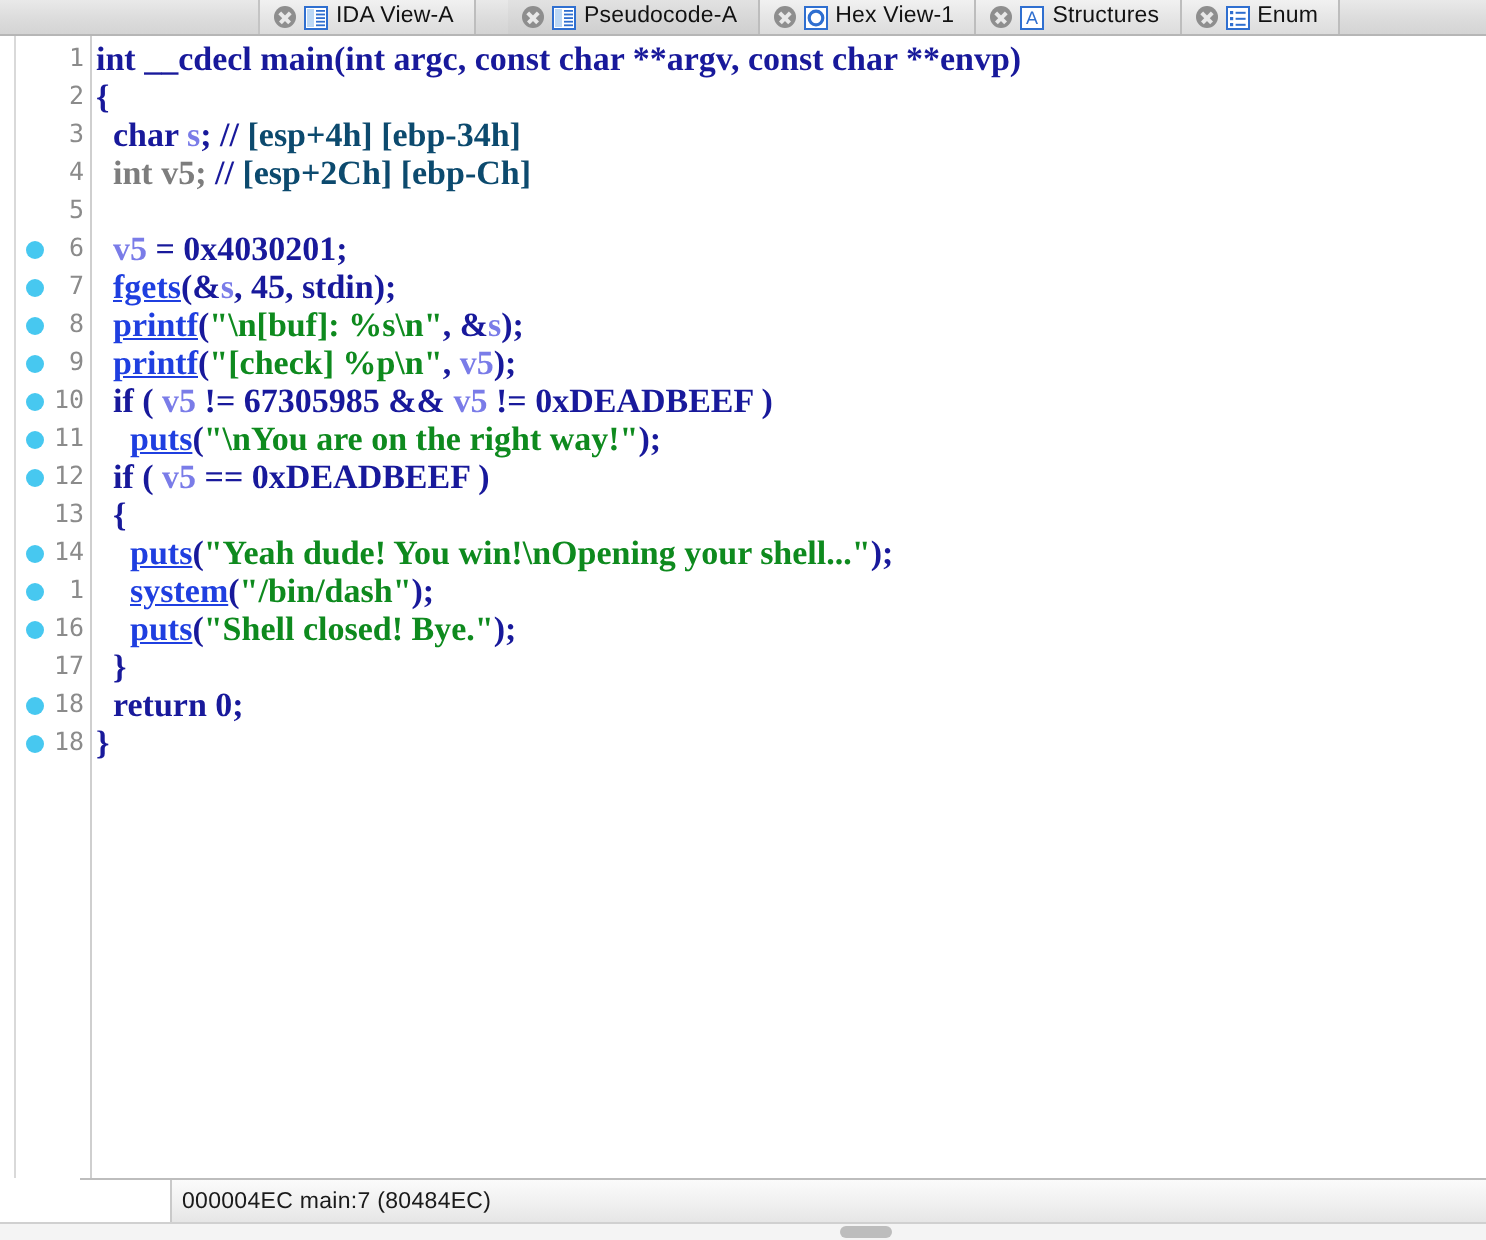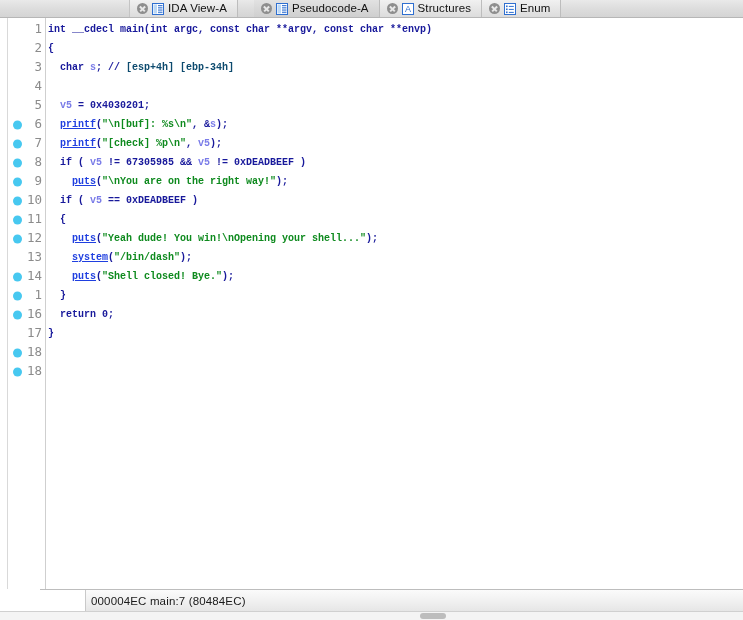--- a/index.html
+++ b/index.html
@@ -152,22 +152,22 @@
   .code {
     flex: 1 1 auto;
     position: relative;
     padding-top: 2px;
     overflow: hidden;
   }
   .code-row {
     height: 19px;
     line-height: 19px;
     white-space: pre;
-    font-family: Liberation Mono, monospace;
-    font-size: 10px;
+    font-family: Liberation Serif, serif;
+    font-size: 17px;
     font-weight: bold;
     color: #18199b;
     padding-left: 2px;
     box-sizing: border-box;
   }
 
   
   .t-plain  { color: #18199b; }
   .t-fn     { color: #1f3fe0; text-decoration: underline; }
   .t-str    { color: #0e8a1e; }
@@ -257,20 +257,30 @@
               <rect x="6" y="9.2" width="4.5" height="0.9" fill="#2f6fd0"></rect>
             </svg>
           </span>
           <span class="tab-label">Pseudocode-A</span>
         </div>
         <div class="tab">
           <span class="tab-close"></span>
           <span class="tab-icon">
             <svg width="12" height="12" viewBox="0 0 12 12">
               <rect x="0.5" y="0.5" width="11" height="11" fill="#ffffff" stroke="#2f6fd0" stroke-width="1"></rect>
+              <circle cx="6" cy="6" r="3.4" fill="none" stroke="#2f6fd0" stroke-width="1.6"></circle>
+            </svg>
+          </span>
+          <span class="tab-label">Hex View-1</span>
+        </div>
+        <div class="tab">
+          <span class="tab-close"></span>
+          <span class="tab-icon">
+            <svg width="12" height="12" viewBox="0 0 12 12">
+              <rect x="0.5" y="0.5" width="11" height="11" fill="#ffffff" stroke="#2f6fd0" stroke-width="1"></rect>
               <text x="6" y="9" text-anchor="middle" font-size="9" font-family="&quot;Liberation Sans&quot;, sans-serif" fill="#2f6fd0">A</text>
             </svg>
           </span>
           <span class="tab-label">Structures</span>
         </div>
         <div class="tab">
           <span class="tab-close"></span>
           <span class="tab-icon">
             <svg width="12" height="12" viewBox="0 0 12 12">
               <rect x="0.5" y="0.5" width="11" height="11" fill="#ffffff" stroke="#2f6fd0" stroke-width="1"></rect>
@@ -357,22 +367,24 @@
         </div>
         <div class="gutter-row">
           <span class="bp-dot" style="background: rgb(71, 200, 240);"></span>
           <span class="lineno">18</span>
         </div>
       </div>
     <div class="code" id="code-host">
         <div class="code-row"><span class="t-plain">int __cdecl main(int argc, const char **argv, const char **envp)</span></div>
         <div class="code-row"><span class="t-plain">{</span></div>
         <div class="code-row"><span class="t-plain">  char </span><span class="t-var">s</span><span class="t-plain">; // </span><span class="t-cmt">[esp+4h] [ebp-34h]</span></div>
+        <div class="code-row"><span class="t-gray">  int </span><span class="t-gray">v5</span><span class="t-gray">; </span><span class="t-plain">// </span><span class="t-cmt">[esp+2Ch] [ebp-Ch]</span></div>
         <div class="code-row"><span class="t-plain"></span></div>
         <div class="code-row"><span class="t-plain">  </span><span class="t-var">v5</span><span class="t-plain"> = 0x4030201;</span></div>
+        <div class="code-row"><span class="t-plain">  </span><span class="t-fn">fgets</span><span class="t-plain">(&amp;</span><span class="t-var">s</span><span class="t-plain">, 45, stdin);</span></div>
         <div class="code-row"><span class="t-plain">  </span><span class="t-fn">printf</span><span class="t-plain">(</span><span class="t-str">"\n[buf]: %s\n"</span><span class="t-plain">, &amp;</span><span class="t-var">s</span><span class="t-plain">);</span></div>
         <div class="code-row"><span class="t-plain">  </span><span class="t-fn">printf</span><span class="t-plain">(</span><span class="t-str">"[check] %p\n"</span><span class="t-plain">, </span><span class="t-var">v5</span><span class="t-plain">);</span></div>
         <div class="code-row"><span class="t-plain">  if ( </span><span class="t-var">v5</span><span class="t-plain"> != 67305985 &amp;&amp; </span><span class="t-var">v5</span><span class="t-plain"> != 0xDEADBEEF )</span></div>
         <div class="code-row"><span class="t-plain">    </span><span class="t-fn">puts</span><span class="t-plain">(</span><span class="t-str">"\nYou are on the right way!"</span><span class="t-plain">);</span></div>
         <div class="code-row"><span class="t-plain">  if ( </span><span class="t-var">v5</span><span class="t-plain"> == 0xDEADBEEF )</span></div>
         <div class="code-row"><span class="t-plain">  {</span></div>
         <div class="code-row"><span class="t-plain">    </span><span class="t-fn">puts</span><span class="t-plain">(</span><span class="t-str">"Yeah dude! You win!\nOpening your shell..."</span><span class="t-plain">);</span></div>
         <div class="code-row"><span class="t-plain">    </span><span class="t-fn">system</span><span class="t-plain">(</span><span class="t-str">"/bin/dash"</span><span class="t-plain">);</span></div>
         <div class="code-row"><span class="t-plain">    </span><span class="t-fn">puts</span><span class="t-plain">(</span><span class="t-str">"Shell closed! Bye."</span><span class="t-plain">);</span></div>
         <div class="code-row"><span class="t-plain">  }</span></div>

